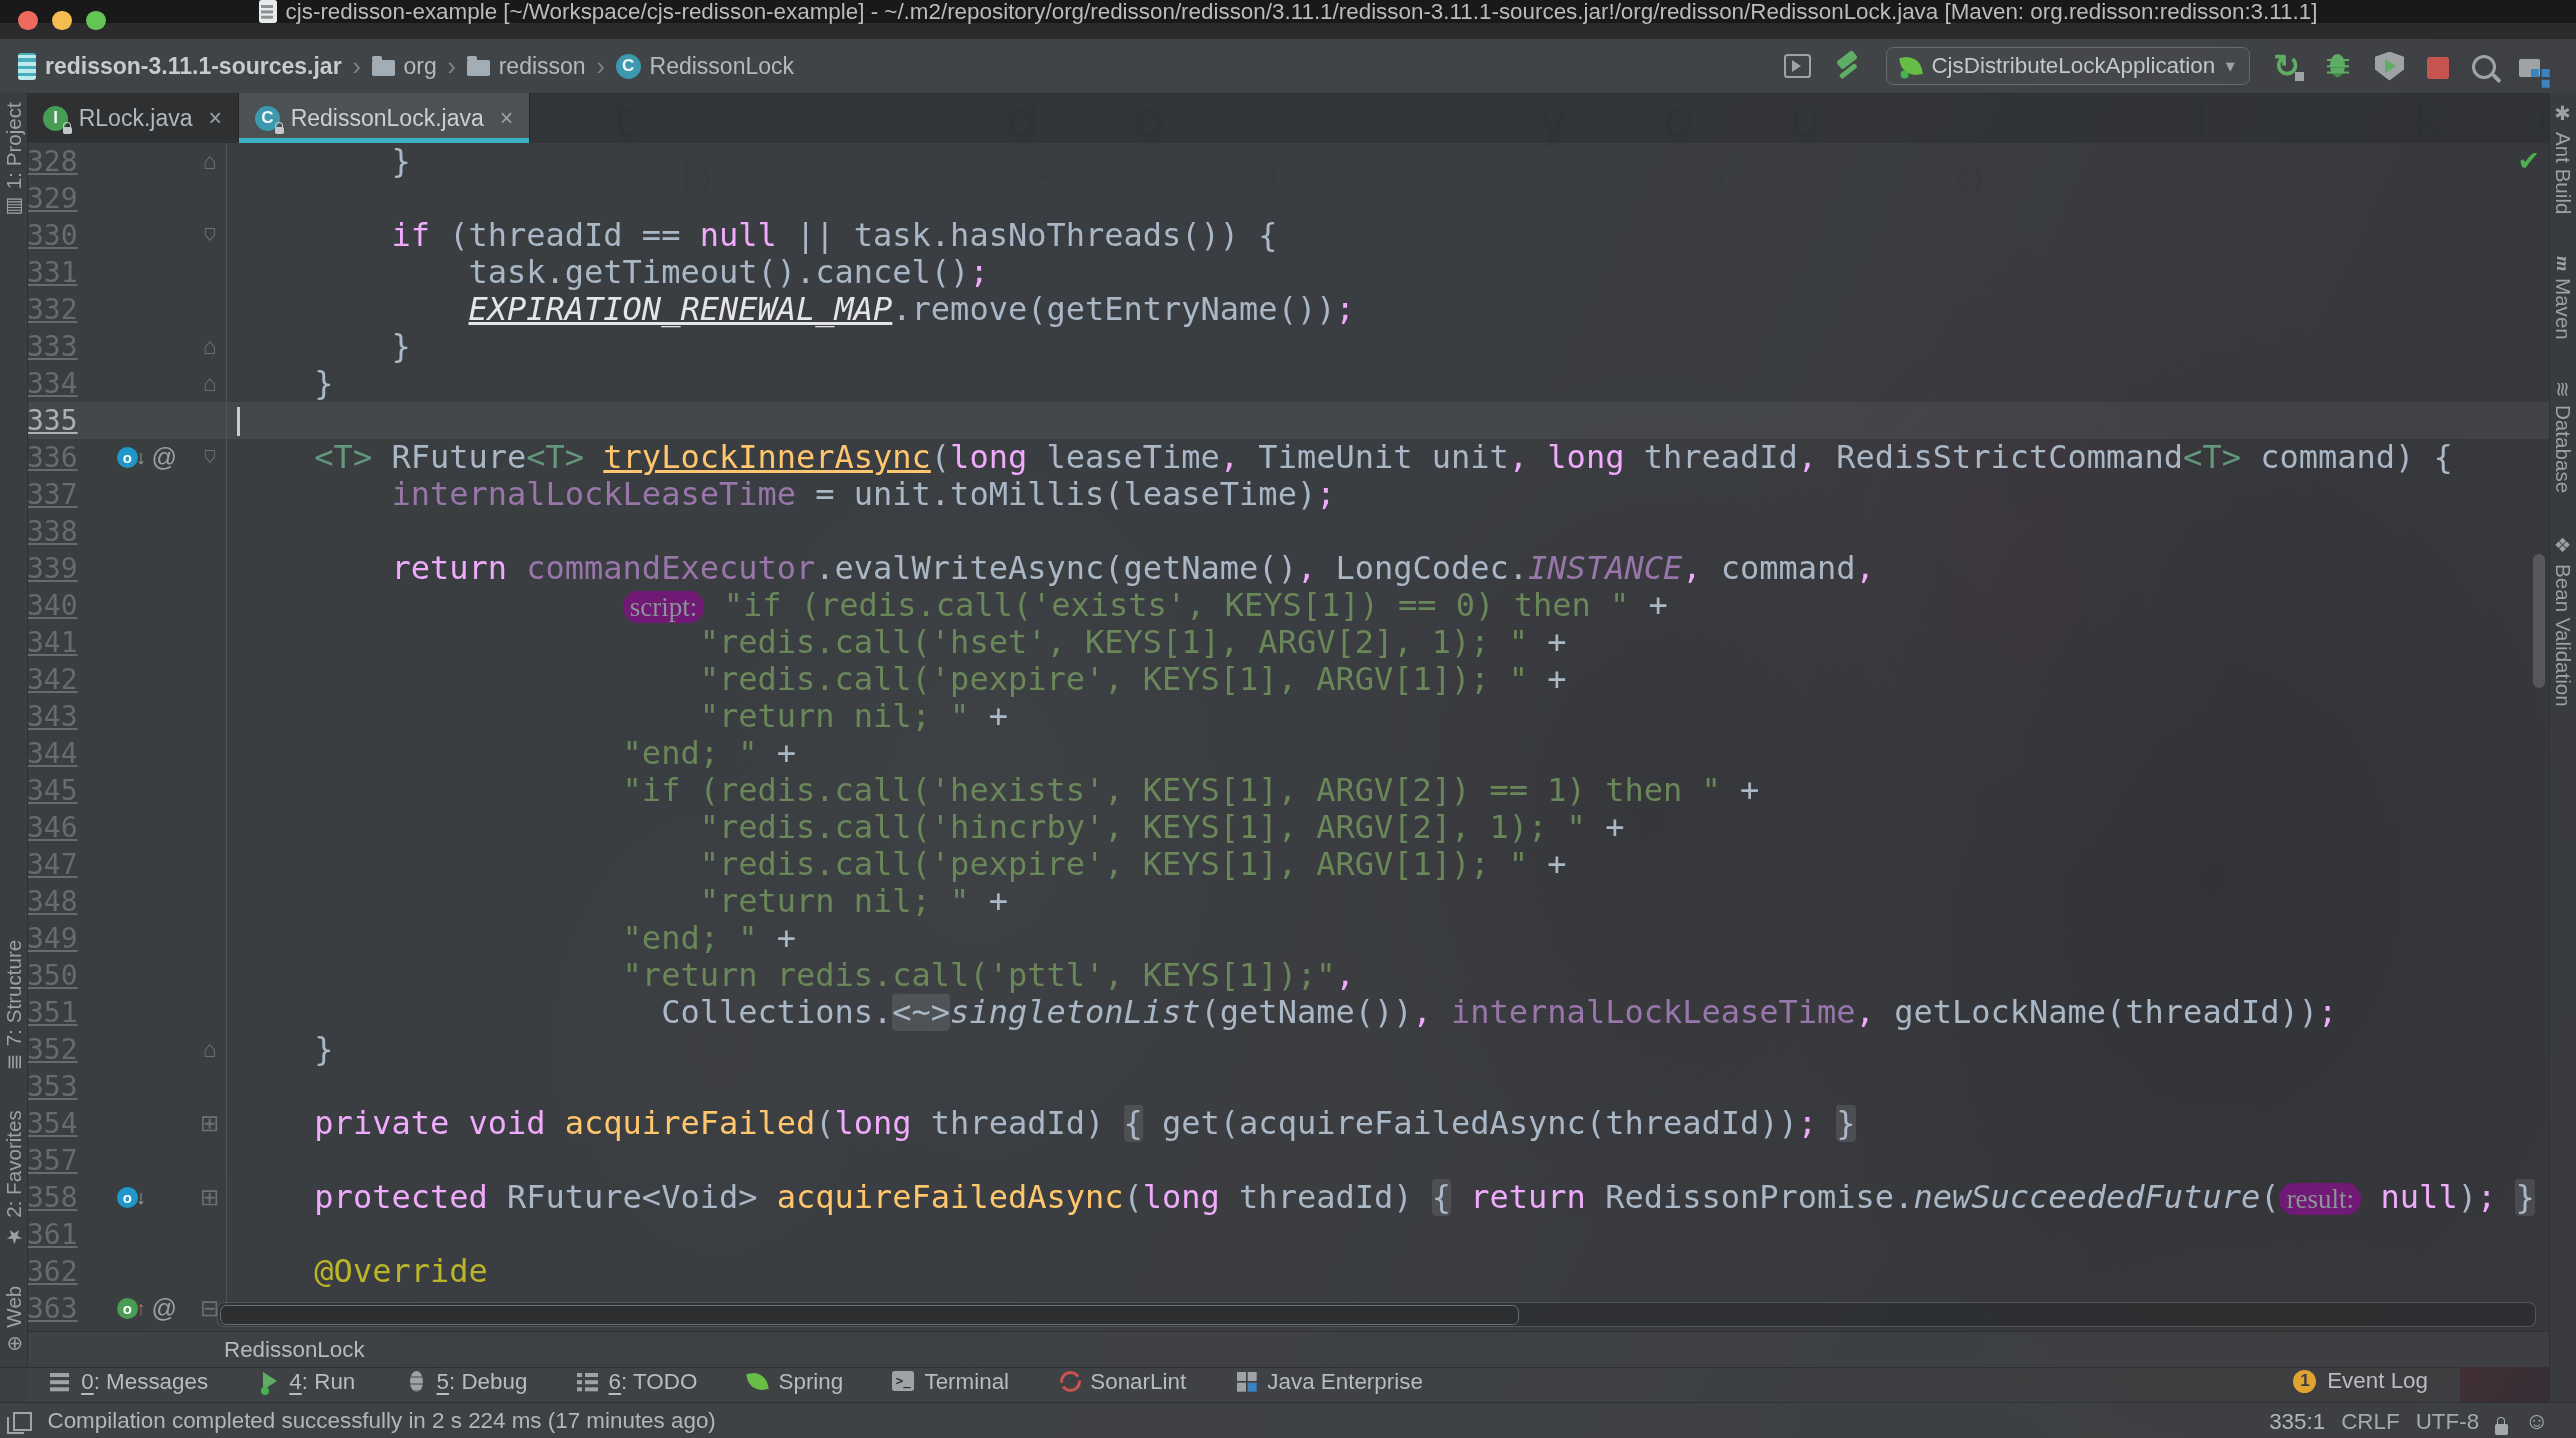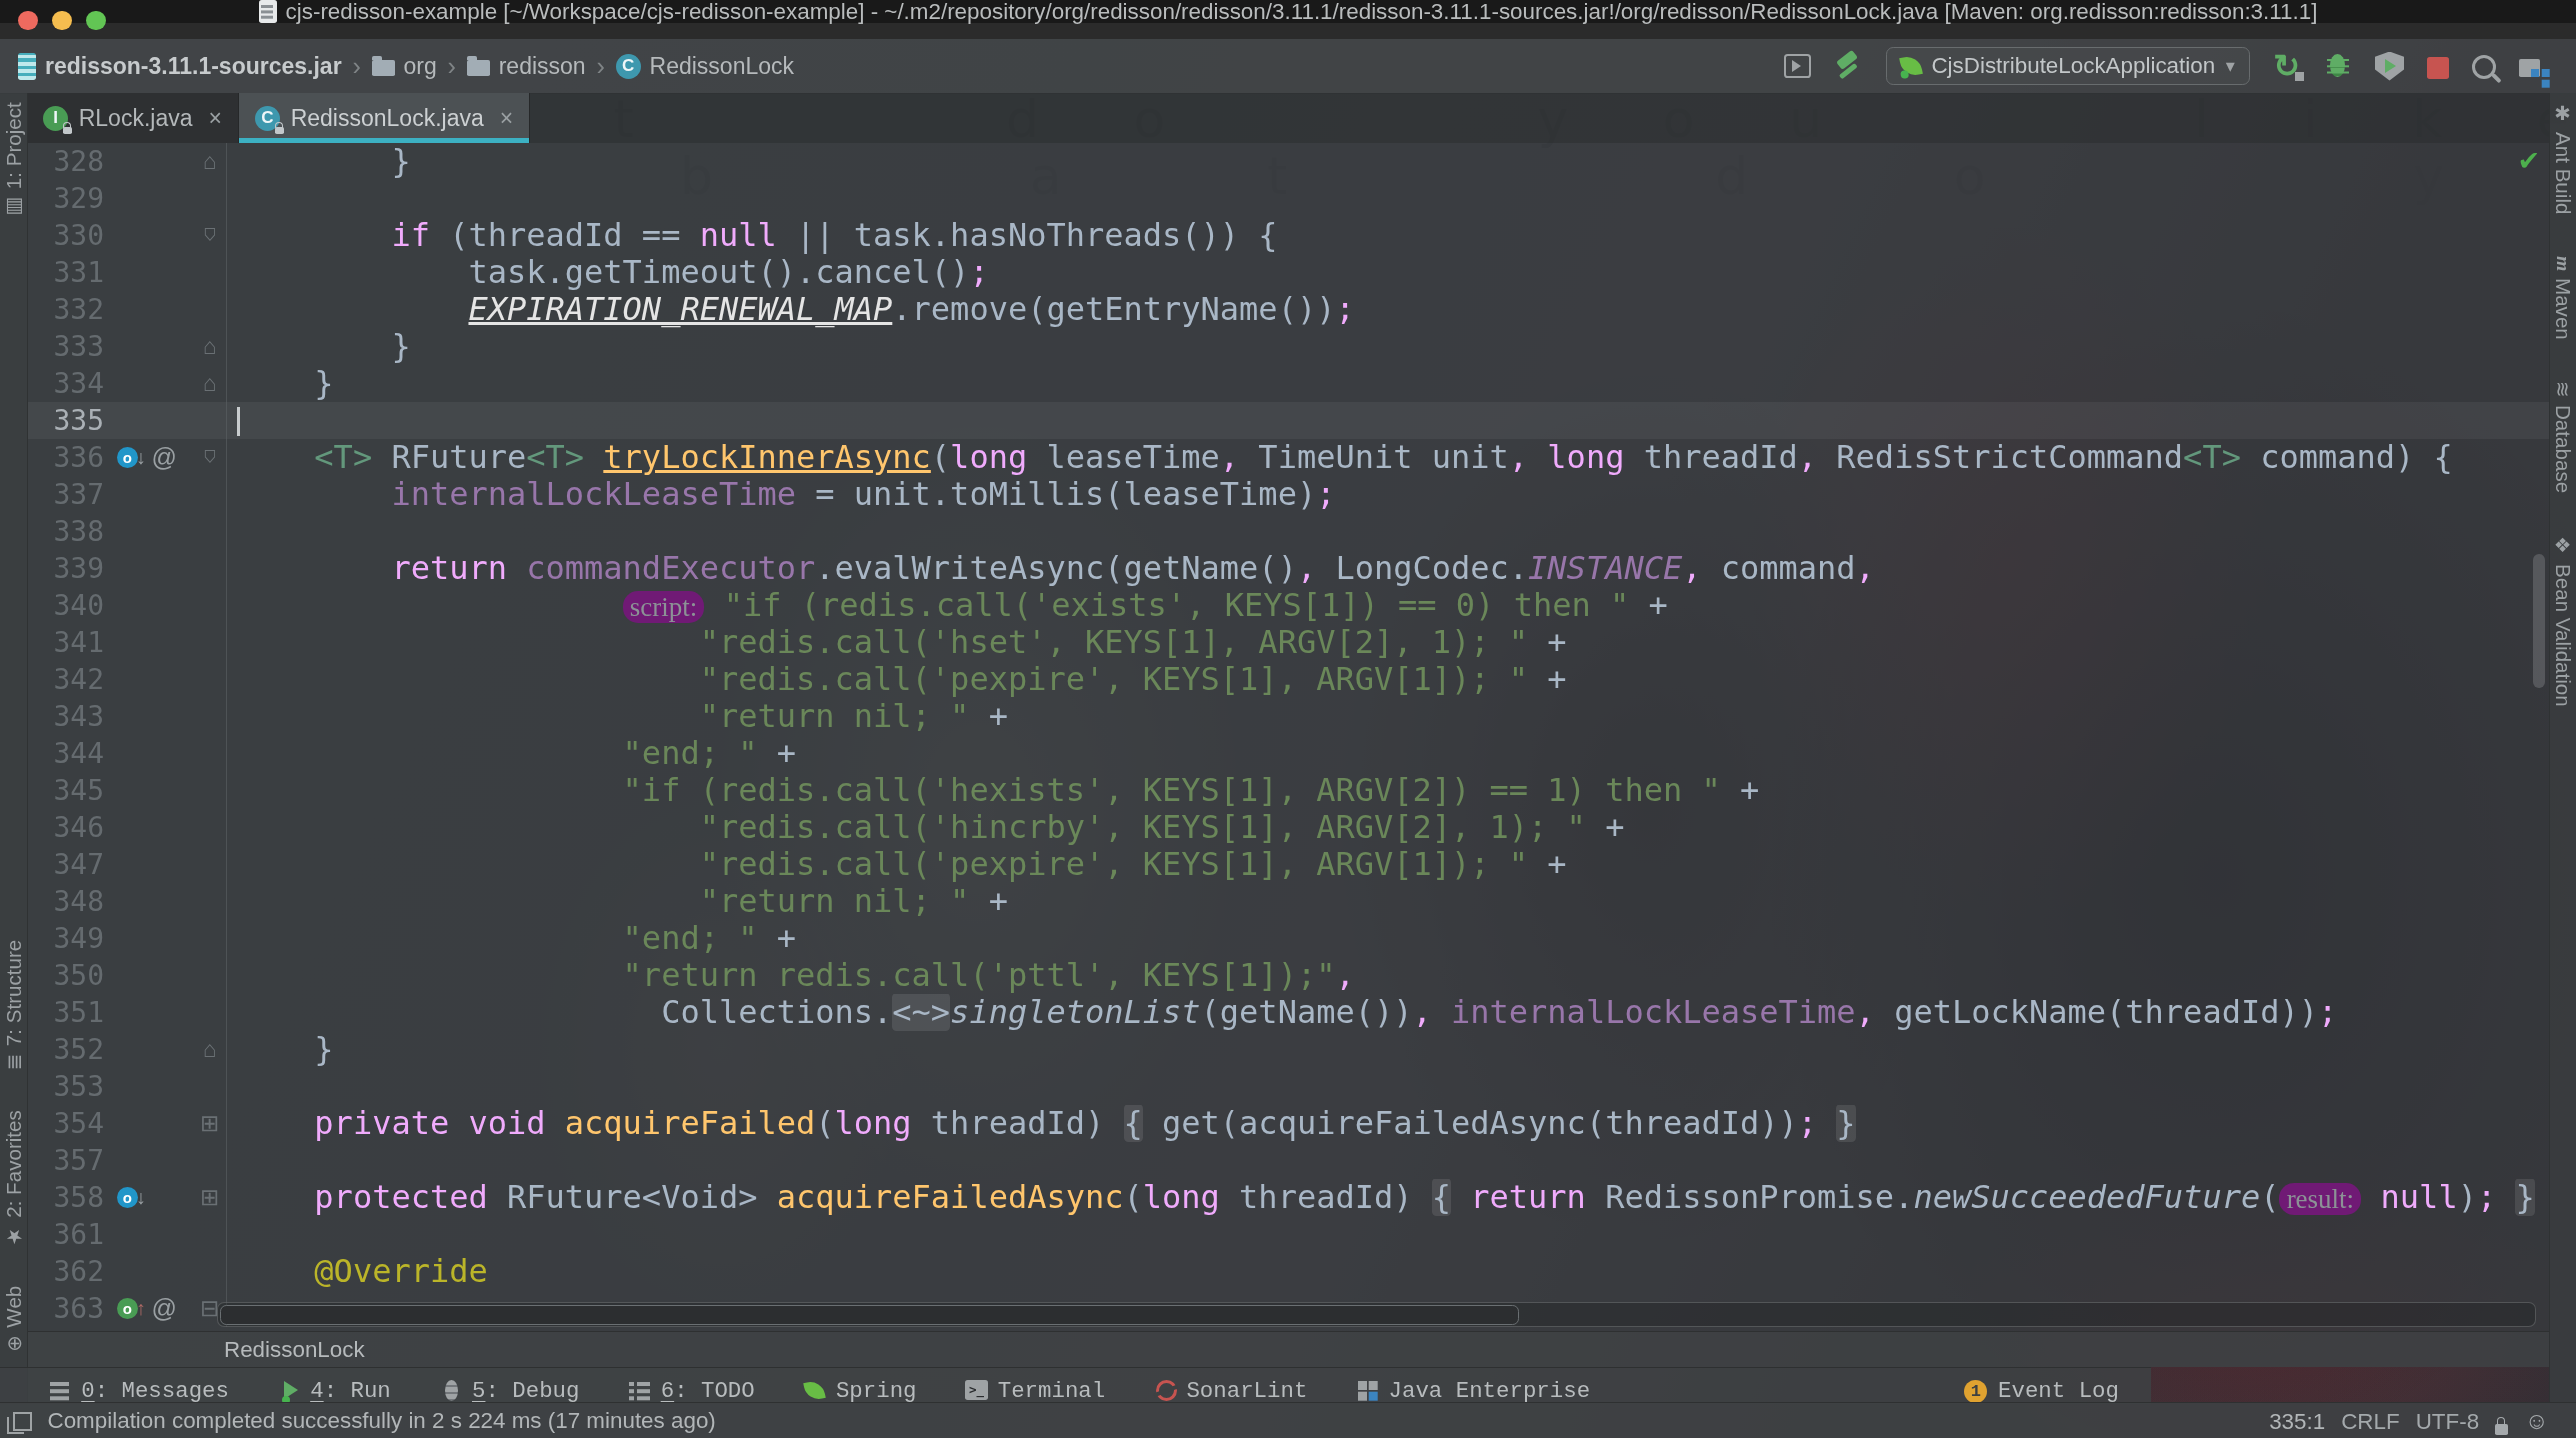--- a/index.html
+++ b/index.html
@@ -102,22 +102,22 @@
   .si-maven{font-style:italic;font-weight:bold;font-family:"Liberation Serif",serif;}
   #leftstripe .spacer{flex:1;}
   #leftstripe .botgroup{display:flex;flex-direction:column;gap:39px;align-items:center;margin-bottom:50px;}
   #leftstripe .topgroup{margin-top:9px;}
 
   
   #editor{left:27px;top:143px;width:2522px;height:1188px;z-index:1;
     background:rgba(55,59,62,.80);overflow:hidden;}
   .code-row{display:flex;height:37px;line-height:37px;white-space:pre;}
   .code-row.current{background:rgba(255,255,255,.055);}
-  .lnum{width:77px;text-align:right;padding-right:9px;color:#656b6f;
-    font:28px/37px "DejaVu Sans Mono","Liberation Mono",monospace;flex:none;}
+  .lnum{width:77px;padding-right:9px;color:#656b6f;
+    font:28px/37px "DejaVu Sans Mono","Liberation Mono",monospace;flex:none;text-decoration:underline;}
   .licons{width:77px;flex:none;display:flex;align-items:center;gap:5.4px;padding-left:3.6px;}
   .lfold{width:32px;flex:none;color:#6a7074;font-size:23px;text-align:center;}
   .lcode{flex:1;border-left:0.9px solid rgba(95,100,103,.55);padding-left:10.7px;
     font:32px/37px "DejaVu Sans Mono","Liberation Mono",monospace;color:#a9b7c6;overflow:hidden;}
   .current .lnum{color:#aab0b5;}
   .fold-glyph{display:inline-block;}
   .fold-down{transform:rotate(180deg);}
   .gi{display:inline-flex;align-items:center;}
   .gi-c{width:21.5px;height:21.5px;border-radius:50%;color:#fff;font:bold 15px/21.5px "Liberation Sans",sans-serif;
     text-align:center;display:inline-block;}
@@ -147,22 +147,22 @@
     background:#2c2e30;border:0.9px solid #6a6f72;}
   #vscroll-thumb{position:absolute;right:3.6px;top:411px;width:12.5px;height:134px;border-radius:6.3px;
     background:rgba(145,150,153,.35);}
   #inspect-ok{position:absolute;right:9px;top:1.8px;color:#4db04d;font-size:27px;}
 
   
   #ed-crumb{left:27px;top:1331px;width:2522px;height:36px;background:rgba(62,65,67,.92);z-index:2;
     border-top:0.9px solid #2e3031;color:#b6babc;font-size:22.4px;display:flex;align-items:center;padding-left:197px;box-sizing:border-box;}
 
   
-  #twbar{left:0;top:1367px;width:2151px;height:36px;background:rgba(62,65,67,.88);z-index:3;
-    border-top:0.9px solid #2e3031;display:flex;align-items:flex-end;color:#b8bcbe;font-size:22.4px;font-family:Liberation Mono, monospace;}
+  #twbar{left:0;top:1367px;width:2460px;height:36px;background:rgba(62,65,67,.88);z-index:3;
+    border-top:0.9px solid #2e3031;display:flex;align-items:flex-start;color:#b8bcbe;font-size:22.4px;}
   .tw-item{display:flex;align-items:center;gap:7.2px;margin-left:47px;}
   .tw-item u{text-underline-offset:3.6px;}
   #tw-right{position:absolute;right:32px;display:flex;align-items:center;gap:10.7px;}
   #eventlog-badge{width:23px;height:23px;border-radius:50%;background:#e0a230;color:#3c3f41;
     font-weight:bold;font-size:17px;display:flex;align-items:center;justify-content:center;}
   .bi{width:27px;height:27px;position:relative;display:inline-block;flex:none;}
   .bi-messages::before{content:"";position:absolute;left:2.7px;top:5.4px;width:19px;height:3.6px;background:#9fa3a5;
     box-shadow:0 7.2px 0 #9fa3a5,0 14.3px 0 #9fa3a5;}
   .bi-run::before{content:"";position:absolute;left:8px;top:3.6px;border-left:14.3px solid #5fad65;
     border-top:9px solid transparent;border-bottom:9px solid transparent;}

